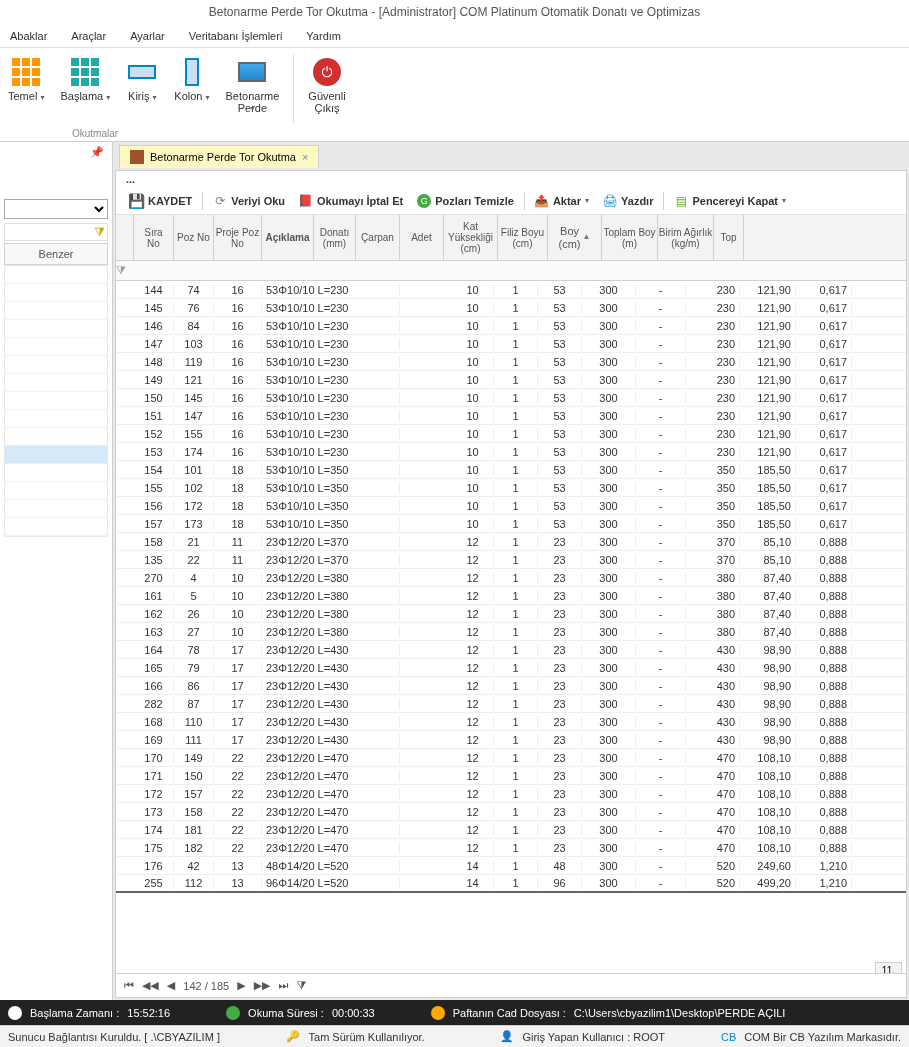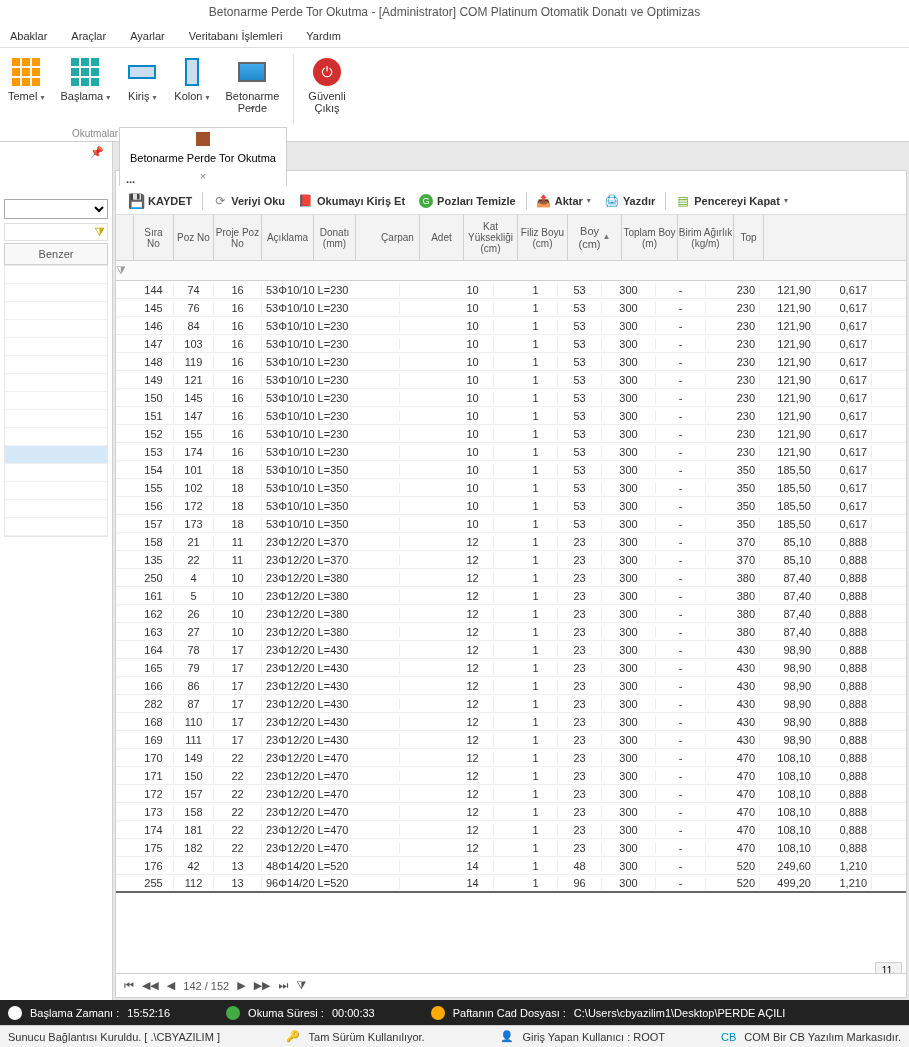--- a/index.html
+++ b/index.html
@@ -16,21 +16,21 @@
 .left-pin { text-align: right; padding-right: 4px; color: #888; }
 .left-combo { width: 100%; height: 20px; border: 1px solid #aaa; margin-top: 40px; background: #fff; }
 .left-filter { height: 18px; border: 1px solid #e0e0e0; margin-top: 4px; display: flex; justify-content: flex-end; align-items: center; padding-right: 2px; }
 .left-filter-icon { color: #c9a800; font-size: 12px; }
 .left-col-header { border: 1px solid #d0d0d0; text-align: center; padding: 4px 2px; margin-top: 2px; color: #555; background: #f8f8f8; }
 .left-rows { border: 1px solid #e8e8e8; }
 .left-row { height: 18px; border-bottom: 1px solid #f0f0f0; }
 .left-row.selected { background: #d6e9f8; }
 .main-area { position: absolute; left: 113px; top: 142px; right: 0; bottom: 47px; background: #e8e8e8; }
 .tab-strip { height: 28px; display: flex; align-items: center; padding-left: 6px; }
-.tab { background: #ffffff; padding: 4px 10px; display: flex; align-items: center; gap: 6px; border: 1px solid #d0d0d0; border-bottom: none; flex-direction: column; }
+.tab { background: #fef9c3; padding: 4px 10px; display: flex; align-items: center; gap: 6px; border: 1px solid #d0d0d0; border-bottom: none; }
 .tab-icon { width: 14px; height: 14px; background: #a0522d; display: inline-block; }
 .tab-close { color: #888; cursor: pointer; }
 .content { background: #fff; border: 1px solid #d0d0d0; margin: 0 2px; height: calc(100% - 30px); display: flex; flex-direction: column; }
 .dots { padding: 2px 10px; color: #333; font-weight: bold; }
 .toolbar { height: 28px; display: flex; align-items: center; padding: 0 8px; gap: 2px; border-bottom: 1px solid #e0e0e0; }
 .tbtn { display: flex; align-items: center; gap: 4px; padding: 3px 6px; cursor: pointer; color: #333; }
 .tbtn .ticon { width: 14px; height: 14px; display: inline-flex; align-items: center; justify-content: center; }
 .tsep { width: 1px; height: 18px; background: #d0d0d0; margin: 0 2px; }
 .group-hint { padding: 8px 10px; color: #aaa; }
 .grid-wrap { flex: 1; overflow: hidden; position: relative; }
@@ -46,21 +46,21 @@
 .gc.left { text-align: left; }
 .gc.first { width: 18px; }
 .sort-arrow { font-size: 8px; color: #777; margin-left: 2px; }
 .grid-footer { position: absolute; bottom: 18px; right: 4px; background: #f3f3f3; border: 1px solid #d0d0d0; padding: 2px 6px; font-size: 10px; }
 .pager { height: 24px; display: flex; align-items: center; gap: 8px; padding: 0 8px; border-top: 1px solid #d0d0d0; color: #555; position: absolute; bottom: 0; left: 0; right: 0; background: #fff; }
 .pager span.pgbtn { cursor: pointer; }
 .status-bar { position: absolute; bottom: 22px; left: 0; right: 0; height: 25px; background: #222; color: #fff; display: flex; align-items: center; padding: 0 8px; gap: 8px; font-size: 11px; }
 .status-bar .sicon { width: 14px; height: 14px; border-radius: 50%; display: inline-block; }
 .status-bar2 { position: absolute; bottom: 0; left: 0; right: 0; height: 22px; background: #f3f3f3; color: #333; display: flex; align-items: center; padding: 0 8px; gap: 8px; font-size: 11px; border-top: 1px solid #d0d0d0; }
 .status-gap { flex: 1; }
-.col-sira { width: 40px; } .col-poz { width: 40px; } .col-ppoz { width: 48px; } .col-bilgi { width: 138px; } .col-acik { width: 52px; } .col-donati { width: 42px; } .col-carp { width: 44px; margin-left: 20px; } .col-adet { width: 44px; } .col-kat { width: 54px; } .col-filiz { width: 50px; } .col-boy { width: 54px; } .col-tboy { width: 56px; } .col-birim { width: 56px; } .col-top { width: 30px; }
+.col-sira { width: 40px; } .col-poz { width: 40px; } .col-ppoz { width: 48px; } .col-bilgi { width: 138px; } .col-acik { width: 52px; font-weight: bold; } .col-donati { width: 42px; } .col-carp { width: 44px; } .col-adet { width: 44px; } .col-kat { width: 54px; } .col-filiz { width: 50px; } .col-boy { width: 54px; } .col-tboy { width: 56px; } .col-birim { width: 56px; } .col-top { width: 30px; }
 .icon-power { color: #fff; background: #d32f2f; border-radius: 50%; width: 28px; height: 28px; display: flex; align-items: center; justify-content: center; font-size: 14px; }
 .icon-sq { display: grid; grid-template-columns: repeat(3,8px); grid-template-rows: repeat(3,8px); gap: 2px; }
 .icon-sq span { background: #4a9; }
 .icon-sq.orange span { background: #f90; }
 .icon-sq.teal span { background: #2aa; }
 .icon-rect { width: 28px; height: 14px; border: 2px solid #08c; background: #cde; }
 .icon-col { width: 14px; height: 28px; border: 2px solid #08c; background: #cde; position: relative; }
 .icon-wall { width: 28px; height: 20px; border: 2px solid #666; background: linear-gradient(#4ae,#28c); }
 .icon-save { color: #a4b; font-size: 14px; }
 .icon-spin { color: #888; font-size: 12px; }
@@ -189,21 +189,21 @@
           <span class="ticon icon-save">💾</span>
           <b>KAYDET</b>
         </div>
       <div class="tsep"></div>
       <div class="tbtn">
           <span class="ticon icon-spin">⟳</span>
           <b>Veriyi Oku</b>
         </div>
       <div class="tbtn">
           <span class="ticon icon-cal">📕</span>
-          <b>Okumayı Kiriş Et</b>
+          <b>Okumayı İptal Et</b>
         </div>
       <div class="tbtn">
           <span class="ticon icon-g">G</span>
           <b>Pozları Temizle</b>
         </div>
       <div class="tsep"></div>
       <div class="tbtn">
           <span class="ticon icon-aktar">📤</span>
           <b>Aktar</b> 
           <span class="dd">▾</span>
@@ -519,21 +519,21 @@
             <div class="gc col-adet">23</div>
             <div class="gc col-kat">300</div>
             <div class="gc col-filiz">-</div>
             <div class="gc col-boy" style="text-align:right">370</div>
             <div class="gc col-tboy" style="text-align:right">85,10</div>
             <div class="gc col-birim" style="text-align:right">0,888</div>
             <div class="gc col-top"></div>
           </div>
           <div class="grid-row">
             <div class="gc first"></div>
-            <div class="gc col-sira">250</div>
+            <div class="gc col-sira">270</div>
             <div class="gc col-poz">4</div>
             <div class="gc col-ppoz">10</div>
             <div class="gc col-bilgi left">23Φ12/20 L=380</div>
             <div class="gc col-acik"></div>
             <div class="gc col-donati">12</div>
             <div class="gc col-carp">1</div>
             <div class="gc col-adet">23</div>
             <div class="gc col-kat">300</div>
             <div class="gc col-filiz">-</div>
             <div class="gc col-boy" style="text-align:right">380</div>
@@ -829,21 +829,21 @@
             <div class="gc col-tboy" style="text-align:right">499,20</div>
             <div class="gc col-birim" style="text-align:right">1,210</div>
             <div class="gc col-top"></div>
           </div>
         </div>
       <div class="grid-footer">11,</div>
       <div class="pager">
         <span class="pgbtn">⏮</span>
         <span class="pgbtn">◀◀</span>
         <span class="pgbtn">◀</span>
-        <span>142 / 152</span>
+        <span>142 / 185</span>
         <span class="pgbtn">▶</span>
         <span class="pgbtn">▶▶</span>
         <span class="pgbtn">⏭</span>
         <span class="pgbtn">⧩</span>
       </div>
     </div>
   </div>
 </div>
 
 <div class="status-bar">

